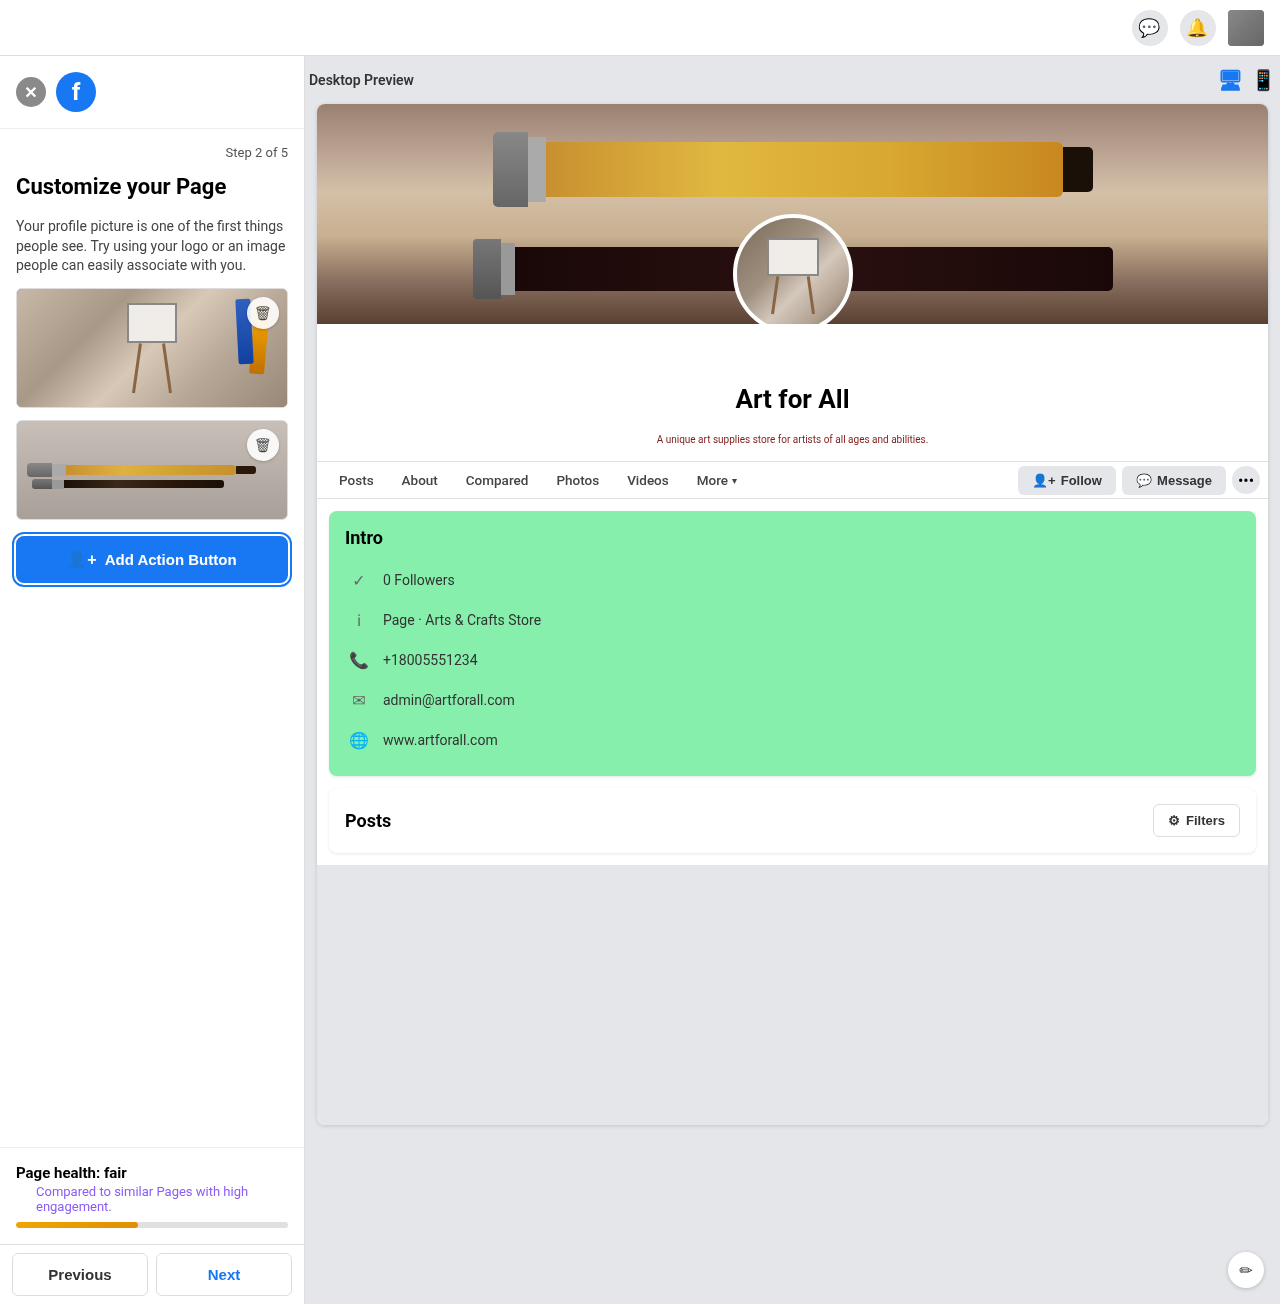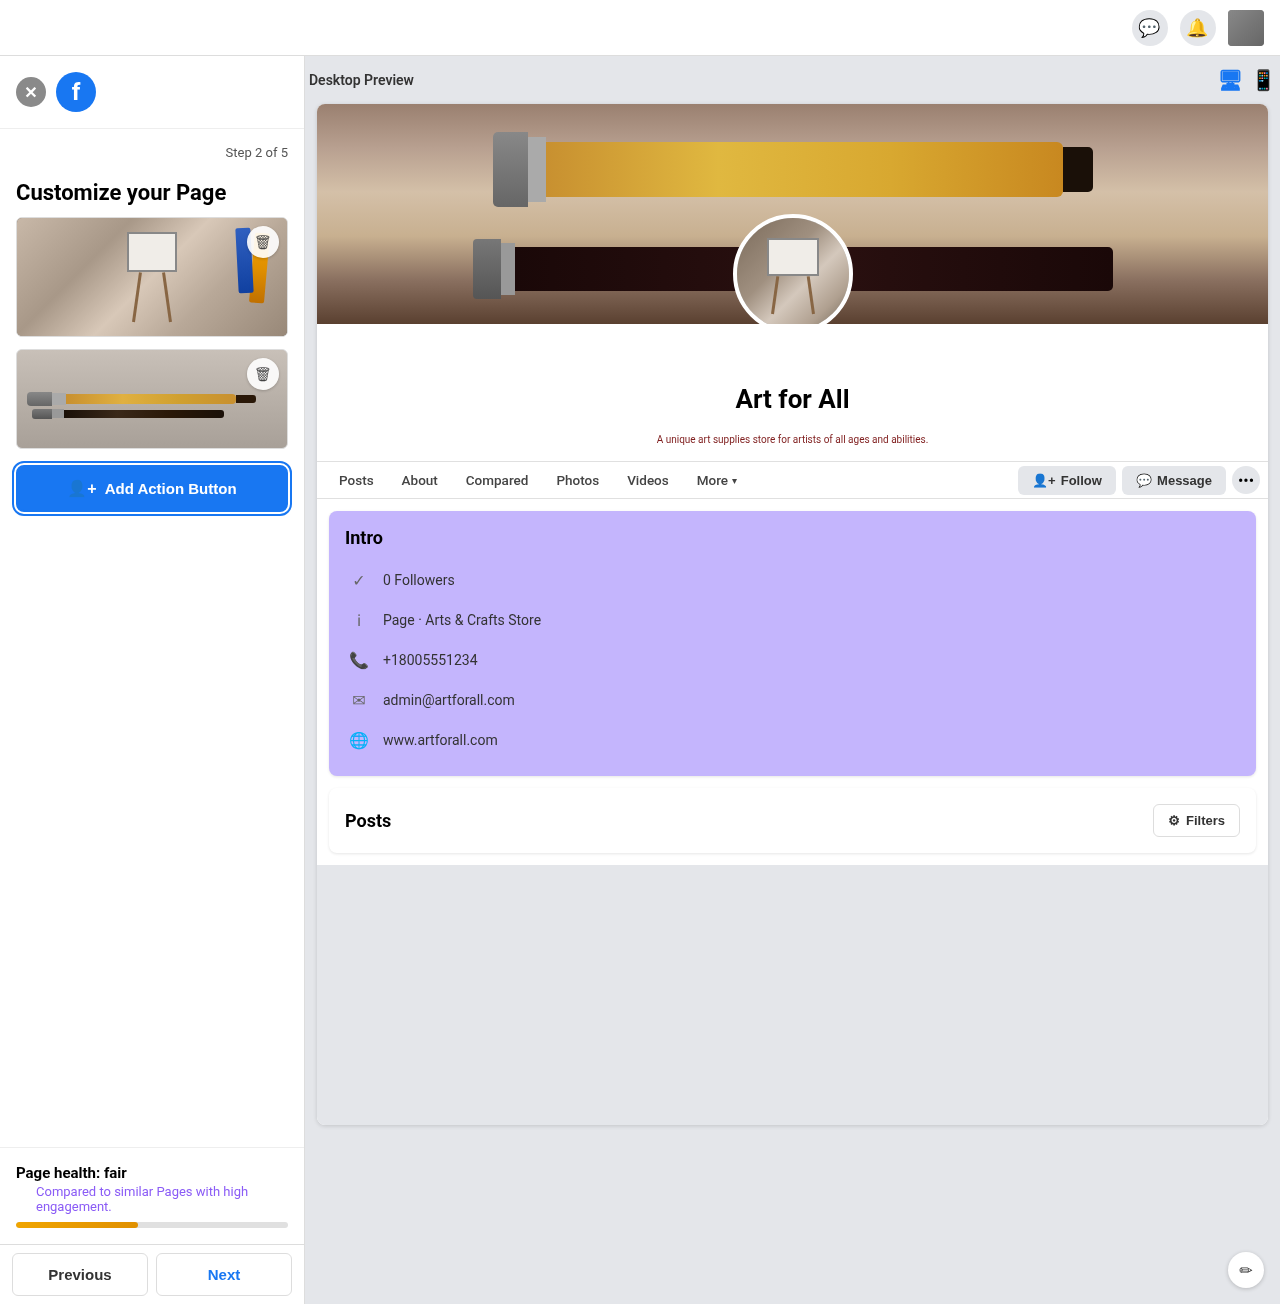--- a/index.html
+++ b/index.html
@@ -89,21 +89,21 @@
 
     .step-label {
       font-size: 13px;
       color: #555;
       text-align: right;
     }
     .step-title {
       font-size: 22px;
       font-weight: 700;
       color: #000;
-      margin-top: 8px;
+      margin-top: 2px;
     }
     .step-desc {
       font-size: 14px;
       color: #444;
       line-height: 1.4;
       margin-top: 6px;
     }
 
     .image-card {
       position: relative;
@@ -340,21 +340,21 @@
       border-radius: 50%;
       background: #e4e6ea;
       display: flex; align-items: center; justify-content: center;
       cursor: pointer;
       font-size: 16px;
     }
 
     
     .intro-card {
       margin: 12px;
-      background: #c4b5fd;
+      background: #86efac;
       border-radius: 8px;
       padding: 16px;
       box-shadow: 0 1px 3px rgba(0,0,0,0.1);
     }
     .intro-title {
       font-size: 18px;
       font-weight: 700;
       margin-bottom: 12px;
     }
     .intro-row {
@@ -438,20 +438,21 @@
 
     <div class="left-panel-header">
       <div class="close-btn">✕</div>
       <div class="fb-logo">f</div>
     </div>
 
     <div class="left-panel-content">
 
       <div class="step-label">Step 2 of 5</div>
       <div class="step-title">Customize your Page</div>
+      <div class="step-desc">Your profile picture is one of the first things people see. Try using your logo or an image people can easily associate with you.</div>
 
       <div class="image-card image-card-1">
         <div class="img-easel">
 
           <div style="position:absolute;top:0;left:0;width:100%;height:100%;background:linear-gradient(135deg,#c8b8a8 0%,#a89888 30%,#d8c8b8 50%,#b8a898 70%,#988878 100%);"></div>
 
           <div style="position:absolute;left:50%;top:50%;transform:translate(-50%,-50%);">
             <div style="position:relative;width:70px;height:90px;">
               <div style="position:absolute;top:0;left:10px;width:50px;height:40px;background:#f0ede8;border:2px solid #888;"></div>
               <div style="position:absolute;bottom:0;left:15px;width:3px;height:50px;background:#886644;transform:rotate(8deg);transform-origin:bottom;"></div>

